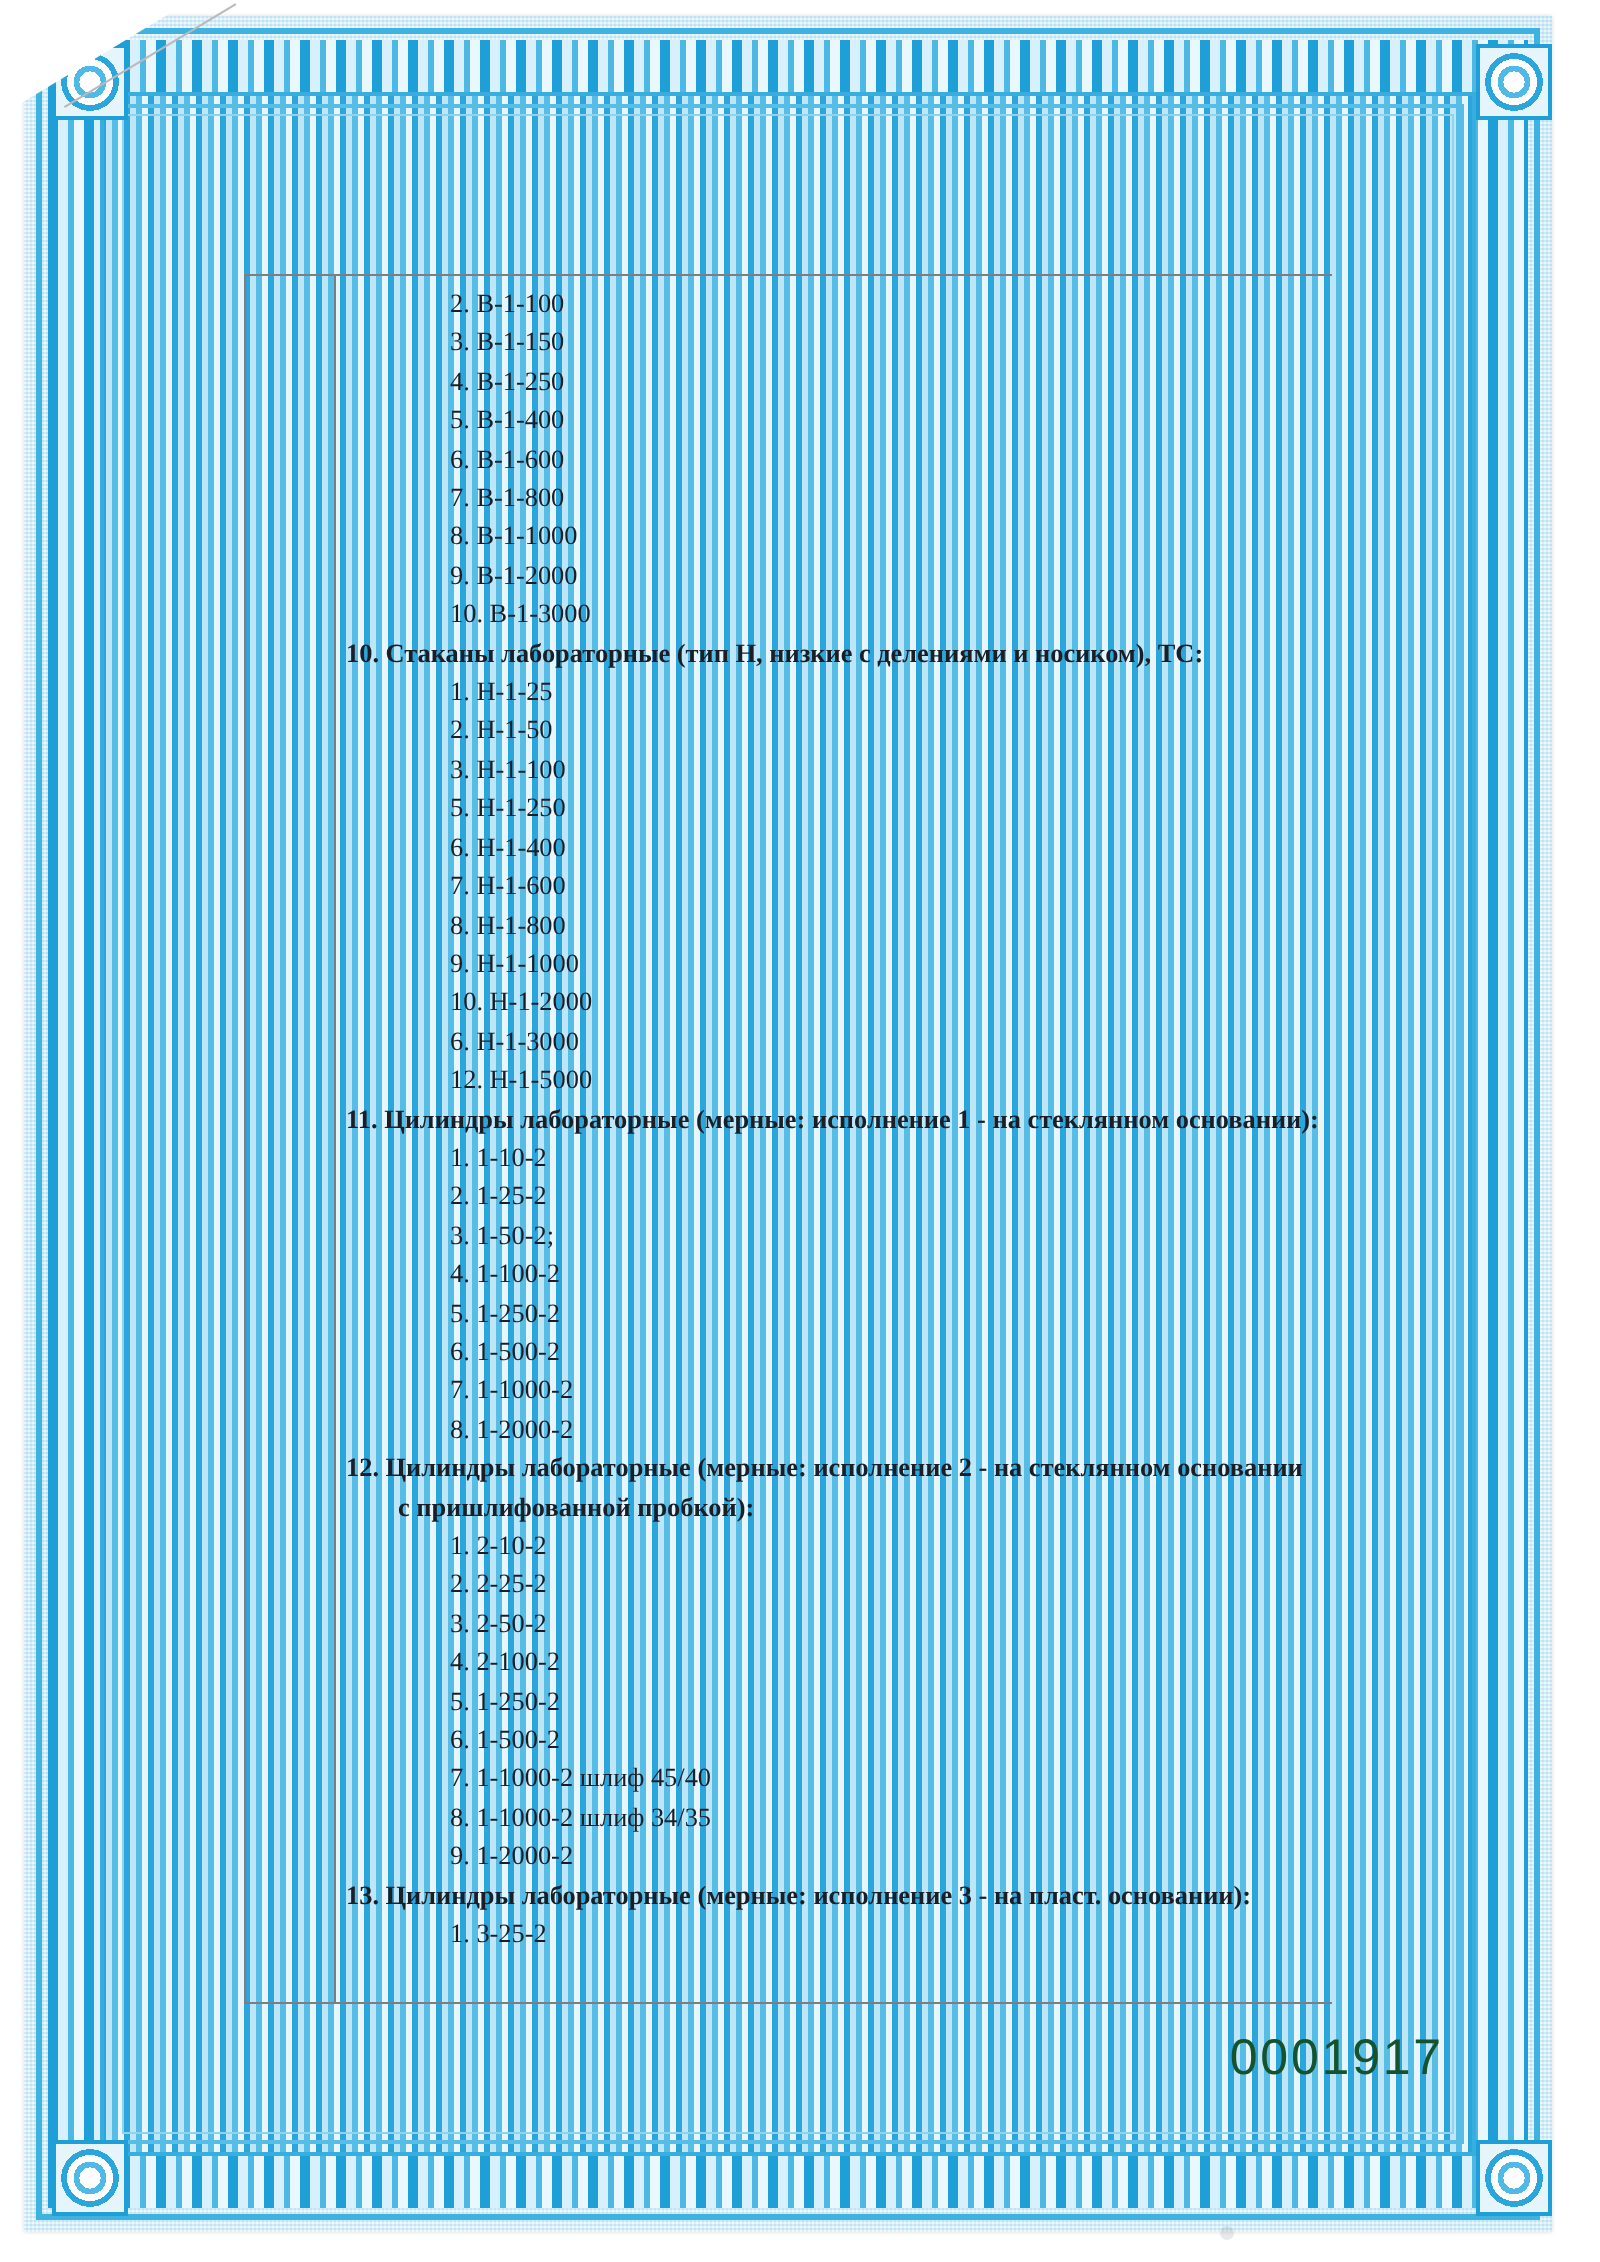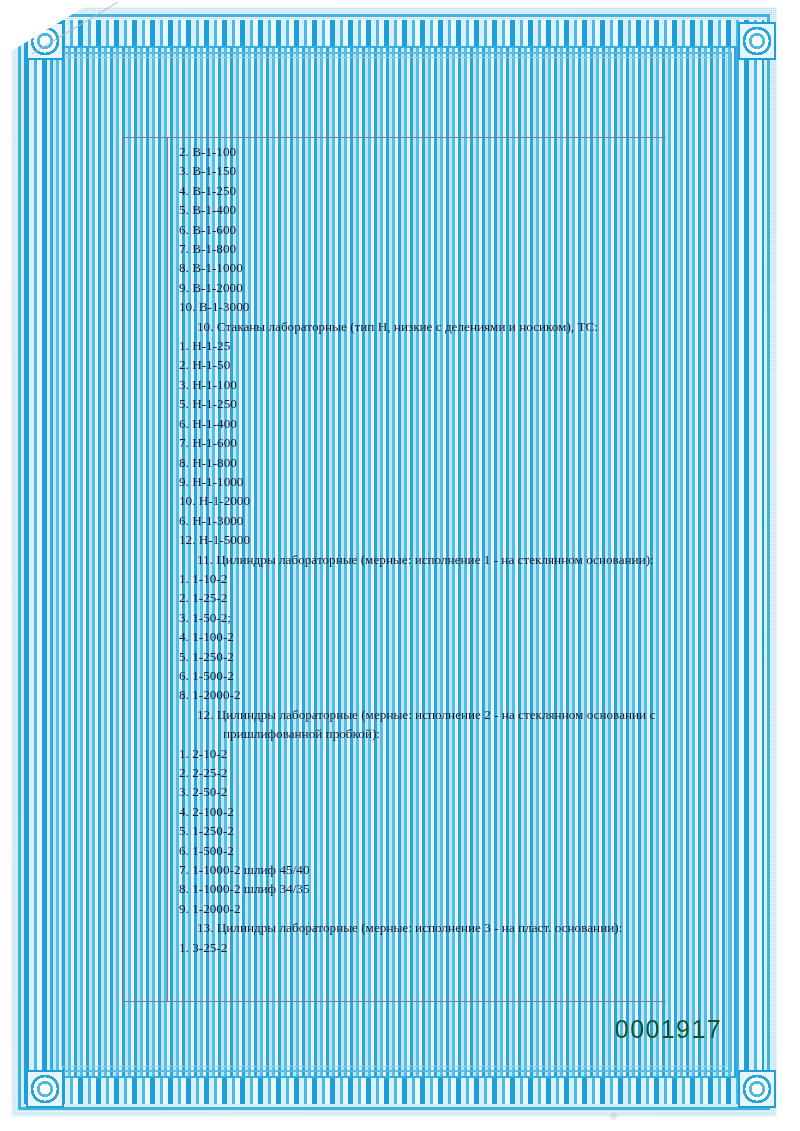--- a/index.html
+++ b/index.html
@@ -145,25 +145,26 @@
     right: 6px;
   }
 
   .row {
     font-size: 13.2px;
     line-height: 19.4px;
     color: #1a1f27;
     white-space: pre-wrap;
   }
   .row.item {
+    padding-left: 46px;
   }
   .heading-wrap {
-    padding-left: 44px;
+    padding-left: 20px;
     text-indent: -26px;
-    font-weight: normal;
+    font-weight: bold;
   }
 
   .serial {
     position: absolute;
     right: 78px;
     top: 1015px;
     font-family: "Liberation Sans", sans-serif;
     font-size: 25px;
     letter-spacing: 1.4px;
     color: #14532d;
@@ -225,20 +226,21 @@
         <div class="row item">10. Н-1-2000</div>
         <div class="row item">6. Н-1-3000</div>
         <div class="row item">12. Н-1-5000</div>
         <div class="row heading-wrap"><span>11.</span> <span>Цилиндры лабораторные (мерные: исполнение 1 - на стеклянном основании):</span></div>
         <div class="row item">1. 1-10-2</div>
         <div class="row item">2. 1-25-2</div>
         <div class="row item">3. 1-50-2;</div>
         <div class="row item">4. 1-100-2</div>
         <div class="row item">5. 1-250-2</div>
         <div class="row item">6. 1-500-2</div>
+        <div class="row item">7. 1-1000-2</div>
         <div class="row item">8. 1-2000-2</div>
         <div class="row heading-wrap"><span>12.</span> <span>Цилиндры лабораторные (мерные: исполнение 2 - на стеклянном основании с пришлифованной пробкой):</span></div>
         <div class="row item">1. 2-10-2</div>
         <div class="row item">2. 2-25-2</div>
         <div class="row item">3. 2-50-2</div>
         <div class="row item">4. 2-100-2</div>
         <div class="row item">5. 1-250-2</div>
         <div class="row item">6. 1-500-2</div>
         <div class="row item">7. 1-1000-2 шлиф 45/40</div>
         <div class="row item">8. 1-1000-2 шлиф 34/35</div>

